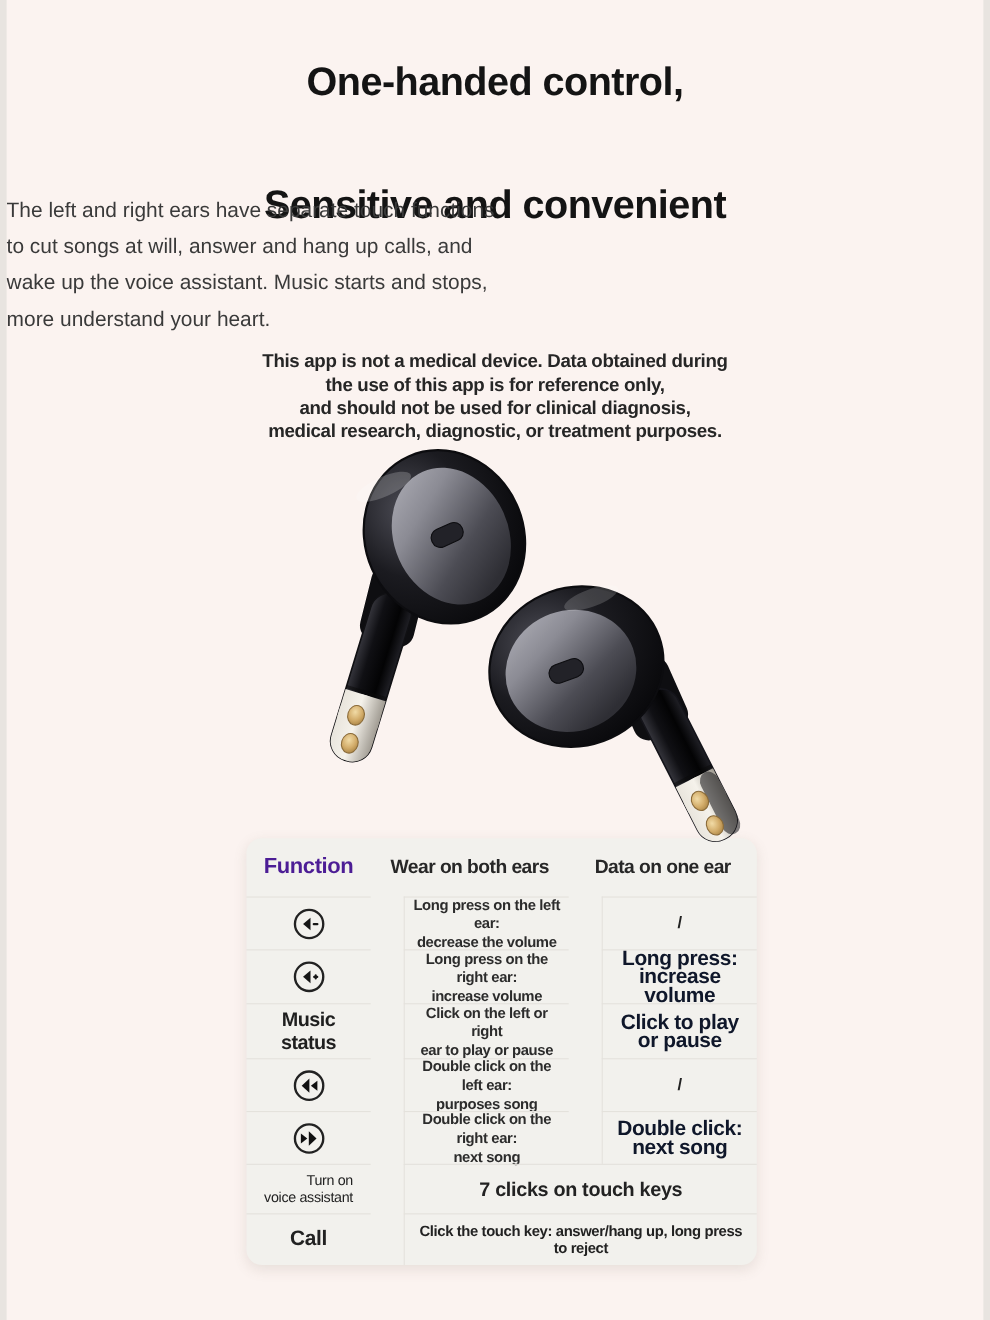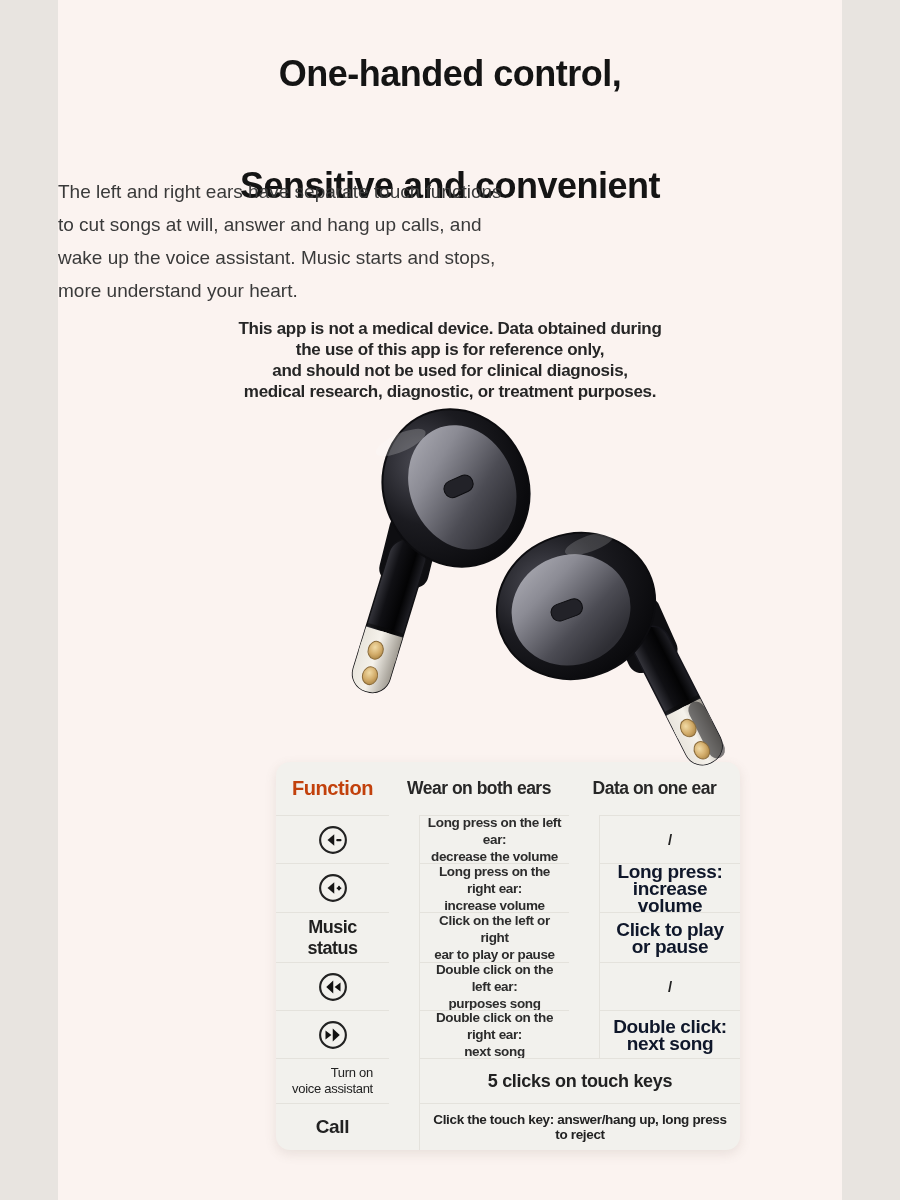--- a/index.html
+++ b/index.html
@@ -1,17 +1,17 @@
 <!DOCTYPE html>
 <html><head>
 <meta charset="utf-8">
 <style>
   html,body { margin:0; padding:0; background:#e8e4e0; }
   #canvas {
-    position:relative; width:784px; height:1200px; margin:0 auto;
+    position:relative; width:888px; height:1200px; margin:0 auto;
     background:#fbf3f0; overflow:hidden;
     font-family:"Liberation Sans", sans-serif; color:#222;
   }
   
   .hero { position:absolute; left:0; right:0; top:46px; text-align:center; }
   .headline {
     margin:0; font-size:36px; line-height:56px; font-weight:700;
     color:#141414; letter-spacing:-0.5px; white-space:pre-line;
   }
   .intro {
@@ -40,21 +40,21 @@
   }
   .cell {
     display:flex; align-items:center; justify-content:center;
     text-align:center; padding:2px 6px; box-sizing:border-box;
     white-space:pre-line;
   }
   .c1 { grid-column:1; } .c2 { grid-column:2; } .c3 { grid-column:3; }
   .cspan { grid-column:2 / 4; }
   .rline { border-top:1px solid #e4e2dc; }
   .vline { border-left:1px solid #e4e2dc;margin-left:30px; }
-  .th-main { font-size:20px; font-weight:700; color:#c2410c; letter-spacing:-0.4px; }
+  .th-main { font-size:20px; font-weight:700; color:#4c1d95; letter-spacing:-0.4px; }
   .th { font-size:17.5px; font-weight:700; color:#272727; letter-spacing:-0.5px; }
   .lbl { font-size:18px; font-weight:700; color:#1f1f1f; letter-spacing:-0.5px; }
   .lbl-small { font-size:13px; font-weight:400; line-height:16px; letter-spacing:-0.3px;text-align:right; }
   .lbl-call { font-size:19px; font-weight:700; letter-spacing:-0.3px; }
   .body2 { font-size:13.5px; font-weight:700; line-height:17px; letter-spacing:-0.35px; color:#2c2c2c; }
   .body3 { font-size:19px; font-weight:700; line-height:17px; letter-spacing:-0.35px; color:#0f172a; }
   .slash { font-size:15px; font-weight:700; }
   .span-big { font-size:18px; font-weight:700; letter-spacing:-0.3px; }
   .span-small { font-size:13.5px; font-weight:700; letter-spacing:-0.35px; }
   .ficon { width:30px; height:30px; display:block; }
@@ -204,19 +204,19 @@
         <path d="M11.8 6.8 L17.4 12 L11.8 17.2 Z" fill="#111"></path>
         <path d="M6 8.4 L10.7 12 L6 15.6 Z" fill="#111"></path>
       </svg>
     </div>
     <div class="cell c2 rline vline body2">Double click on the right ear:
 next song</div>
     <div class="cell c3 rline vline body3">Double click: next song</div>
 
     <div class="cell c1 rline lbl-small">Turn on
 voice assistant</div>
-    <div class="cell cspan rline vline span-big">5 clicks on touch keys</div>
+    <div class="cell cspan rline vline span-big">7 clicks on touch keys</div>
 
     <div class="cell c1 rline lbl-call">Call</div>
     <div class="cell cspan rline vline span-small">Click the touch key: answer/hang up, long press to reject</div>
   </div>
 
 </div>
 
 </body></html>

